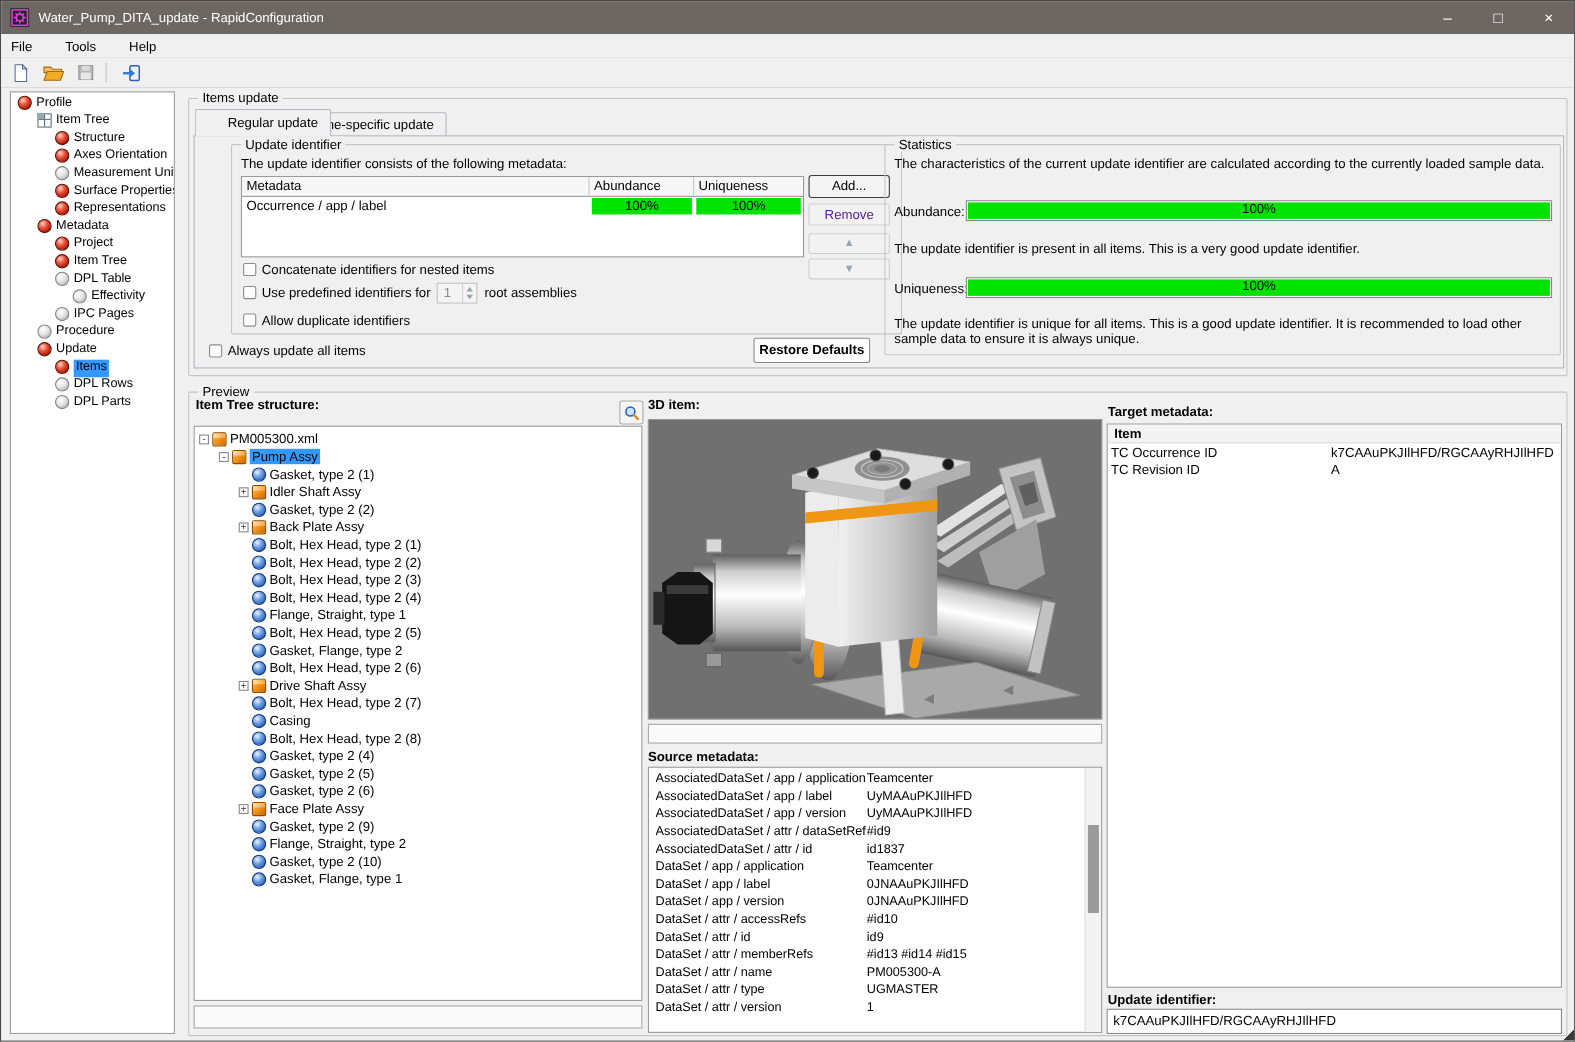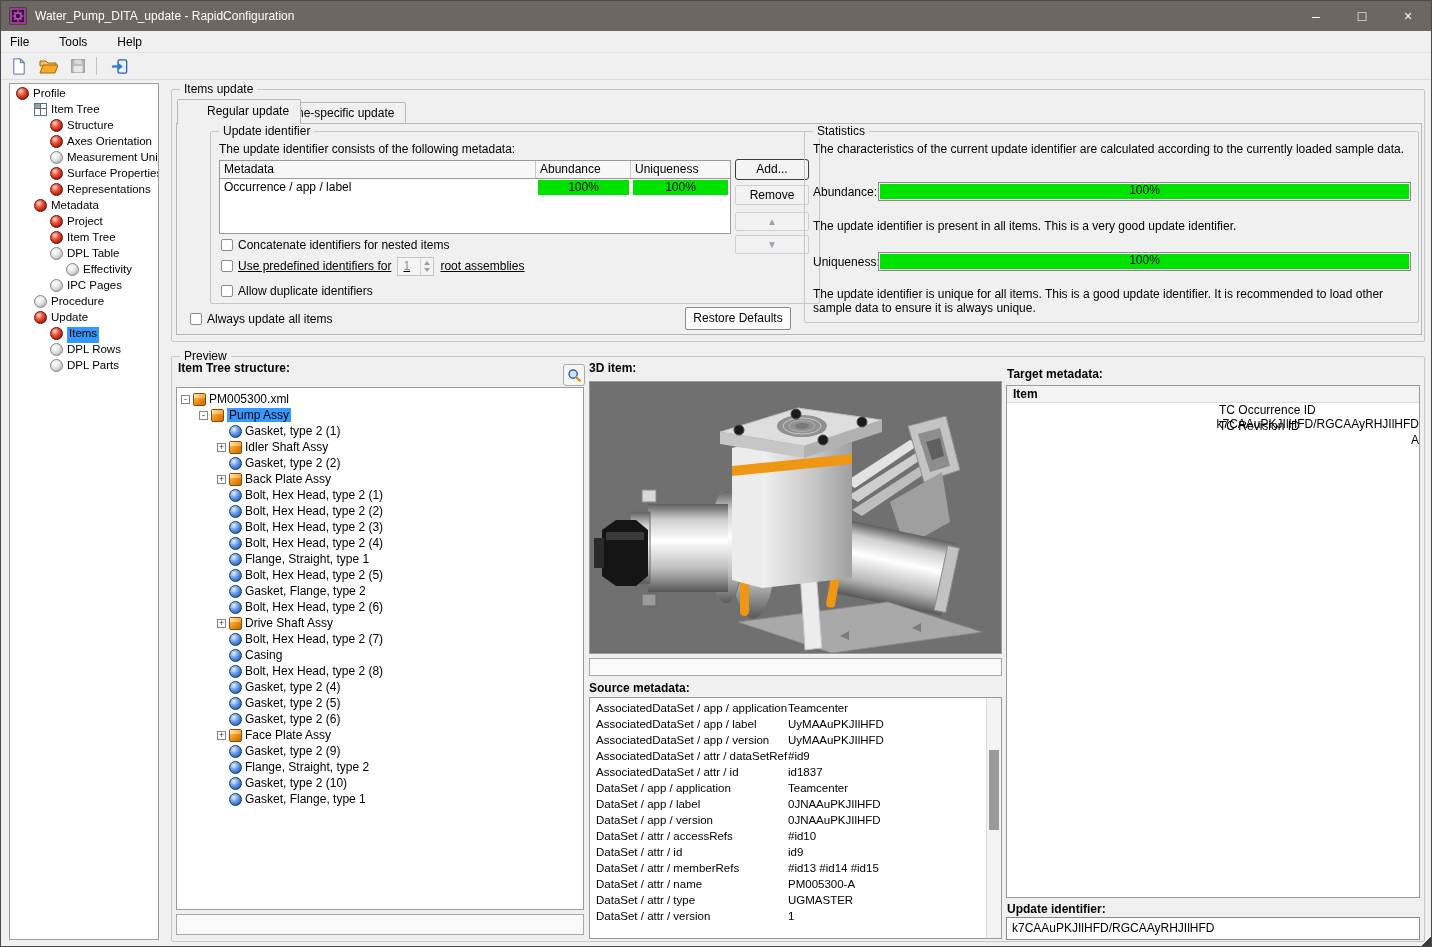--- a/index.html
+++ b/index.html
@@ -43,21 +43,21 @@
   .desc{position:absolute;left:8px;top:10px;white-space:nowrap;}
   .uitable{position:absolute;left:8px;top:28px;width:512px;height:74px;background:#fff;border:1px solid #9a9a9a;overflow:hidden;}
   .uth{display:flex;height:18px;background:#f7f7f7;border-bottom:1px solid #9a9a9a;}
   .uth span{padding:1px 4px;border-right:1px solid #c9c9c9;}
   .c-meta{width:316px;}.c-ab{width:95px;}.c-un{width:99px;border-right:none!important;}
   .utr{display:flex;height:17px;align-items:stretch;}
   .utr .c-meta{padding:1px 4px;}
   .cellbar{flex:1;margin:1px 2px;background:#00e300;text-align:center;line-height:14px;}
   .btn{position:absolute;background:#f0f0f0;border:1px solid #a9a9a9;border-radius:2px;font-size:12px;text-align:center;}
   .btn.default{background:#f4f4f4;border:1px solid #3c3c3c;border-radius:3px;}
-  .btn.disabled{color:#000000;background:#f2f2f2;border-color:#cfcfcf;}
+  .btn.disabled{color:#4c1d95;background:#f2f2f2;border-color:#cfcfcf;}
   .btn.arrow{color:#9aa2b4;}
   .cbrow{position:absolute;display:flex;align-items:center;height:18px;white-space:nowrap;}
   .cb{width:12px;height:12px;border:1px solid #8b8b8b;border-radius:2px;background:#fff;margin-right:5px;flex:0 0 auto;}
   .spin{display:inline-flex;width:37px;height:19px;border:1px solid #c4c4c4;background:#f4f4f4;color:#8a8a8a;align-items:center;padding-left:5px;margin:0 6px;}
   .spin .arrows{margin-left:auto;width:13px;height:100%;border-left:1px solid #d2d2d2;display:flex;flex-direction:column;align-items:center;justify-content:center;gap:3px;}
   .tri-up{width:0;height:0;border-left:3px solid transparent;border-right:3px solid transparent;border-bottom:4px solid #9aa0aa;}
   .tri-down{width:0;height:0;border-left:3px solid transparent;border-right:3px solid transparent;border-top:4px solid #9aa0aa;}
   
   .note{position:absolute;left:8px;white-space:nowrap;}
   .note.wrap{white-space:normal;width:598px;line-height:14px;}
@@ -80,21 +80,21 @@
   .viewport{position:absolute;border:1px solid #9a9a9a;background:#707070;}
   
   .smlist{padding-top:2px;font-size:11.5px;}
   .smrow{display:flex;height:16px;align-items:center;white-space:nowrap;padding-left:6px;padding-right:18px;}
   .smrow .k{width:192px;flex:0 0 auto;overflow:hidden;}
   .smrow .v{flex:1;overflow:hidden;}
   .sb{position:absolute;right:0;top:0;bottom:0;width:15px;background:#f3f3f3;border-left:1px solid #dcdcdc;}
   .sb .thumb{position:absolute;left:2px;top:52px;width:10px;height:80px;background:#9a9a9a;}
   
   .tm-head{height:17px;line-height:17px;font-weight:bold;padding-left:6px;background:#f3f3f3;border-bottom:1px solid #ddd;}
-  .tmrow{display:flex;height:16px;align-items:flex-end;padding-left:3px;white-space:nowrap;flex-direction:column;}
+  .tmrow{display:flex;height:16px;align-items:center;padding-left:3px;white-space:nowrap;}
   .tmrow .k{width:200px;flex:0 0 auto;}
   .textbox{position:absolute;background:#fff;border:1px solid #8a8a8a;padding:3px 5px;font-size:12px;white-space:nowrap;overflow:hidden;}
   .grip{position:absolute;right:0;bottom:0;width:11px;height:11px;background:linear-gradient(135deg,transparent 55%,#3a3a3a 55%);}
 </style>
 </head>
 <body>
 
 <div id="win">
 
   <div class="titlebar">
@@ -279,21 +279,21 @@
 
         <div class="btn default" style="left:524px;top:27px;width:74px;height:21px;line-height:19px;">Add...</div>
         <div class="btn disabled" style="left:524px;top:53px;width:74px;height:20px;line-height:18px;">Remove</div>
         <div class="btn disabled arrow" style="left:524px;top:80px;width:74px;height:19px;line-height:17px;font-size:10px;">▲</div>
         <div class="btn disabled arrow" style="left:524px;top:103px;width:74px;height:19px;line-height:17px;font-size:10px;">▼</div>
 
         <div class="cbrow" style="left:10px;top:104px;">
           <span class="cb"></span>
           <span>Concatenate identifiers for nested items</span>
         </div>
-        <div class="cbrow" style="left:10px;top:125px;text-decoration:underline;">
+        <div class="cbrow" style="left:10px;top:125px;">
           <span class="cb"></span>
           <span>Use predefined identifiers for</span>
           <span class="spin">
             <span>1</span>
             <span class="arrows">
                 <i class="tri-up"></i>
                 <i class="tri-down"></i>
               </span>
           </span>
           <span>root assemblies</span>
@@ -301,21 +301,21 @@
         <div class="cbrow" style="left:10px;top:150px;">
           <span class="cb"></span>
           <span>Allow duplicate identifiers</span>
         </div>
       </div>
 
       <div class="cbrow" style="left:13px;top:186px;">
         <span class="cb"></span>
         <span>Always update all items</span>
       </div>
-      <div class="btn" style="left:508px;top:183px;width:106px;height:23px;line-height:21px;background:#fdfdfd;border-color:#8a8a8a;">Restore Defaults</div>
+      <div class="btn" style="left:508px;top:183px;width:106px;height:23px;line-height:21px;background:#fdfdfd;border-color:#8a8a8a;font-weight:bold;">Restore Defaults</div>
 
       <div class="gb" style="left:627px;top:7px;width:615px;height:192px;">
         <span class="gb-label">Statistics</span>
         <div class="note" style="top:10px;">The characteristics of the current update identifier are calculated according to the currently loaded sample data.</div>
         <div class="statlabel" style="top:53px;">Abundance:</div>
         <div class="statbar" style="left:73px;top:50px;width:533px;height:19px;">
           <div class="fill">100%</div>
         </div>
         <div class="note" style="top:87px;">The update identifier is present in all items. This is a very good update identifier.</div>
         <div class="statlabel" style="top:123px;">Uniqueness:</div>

